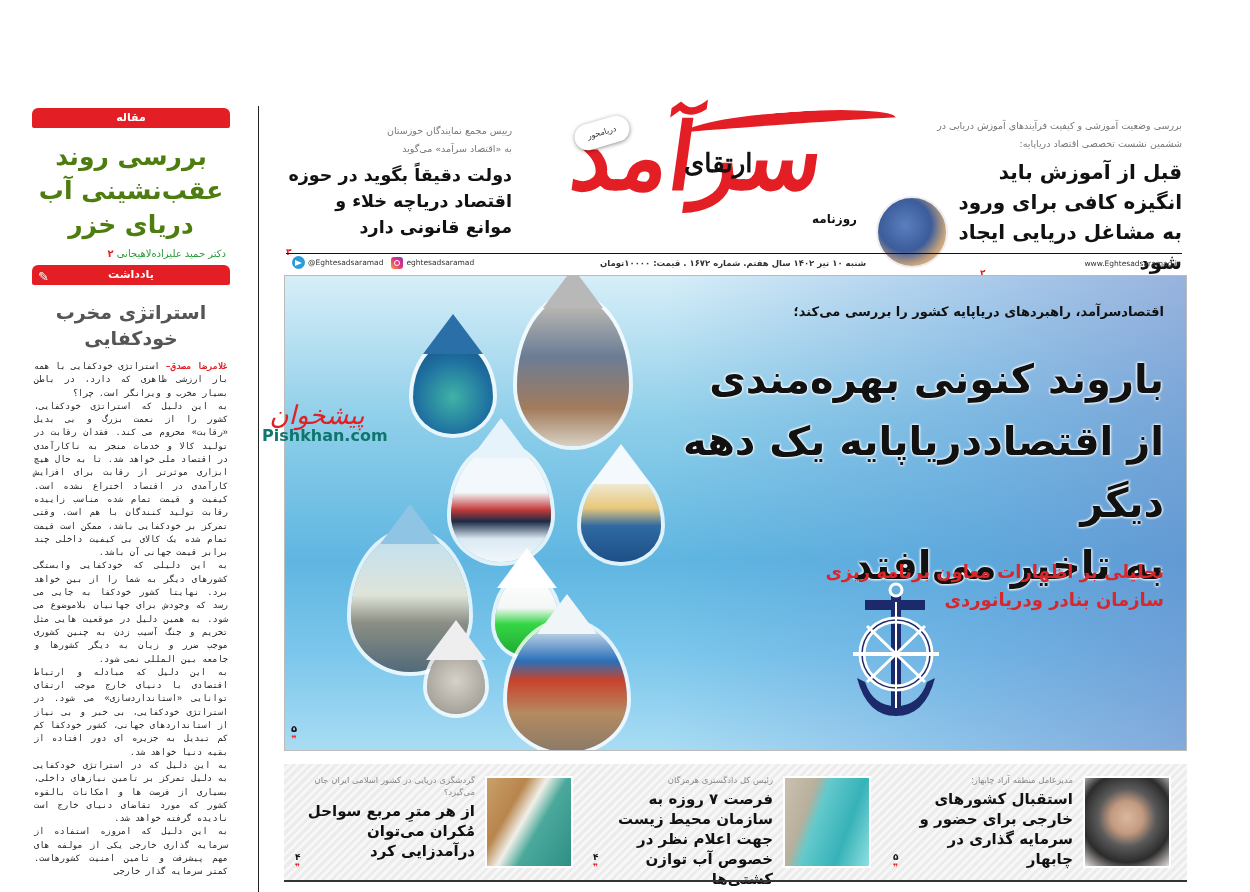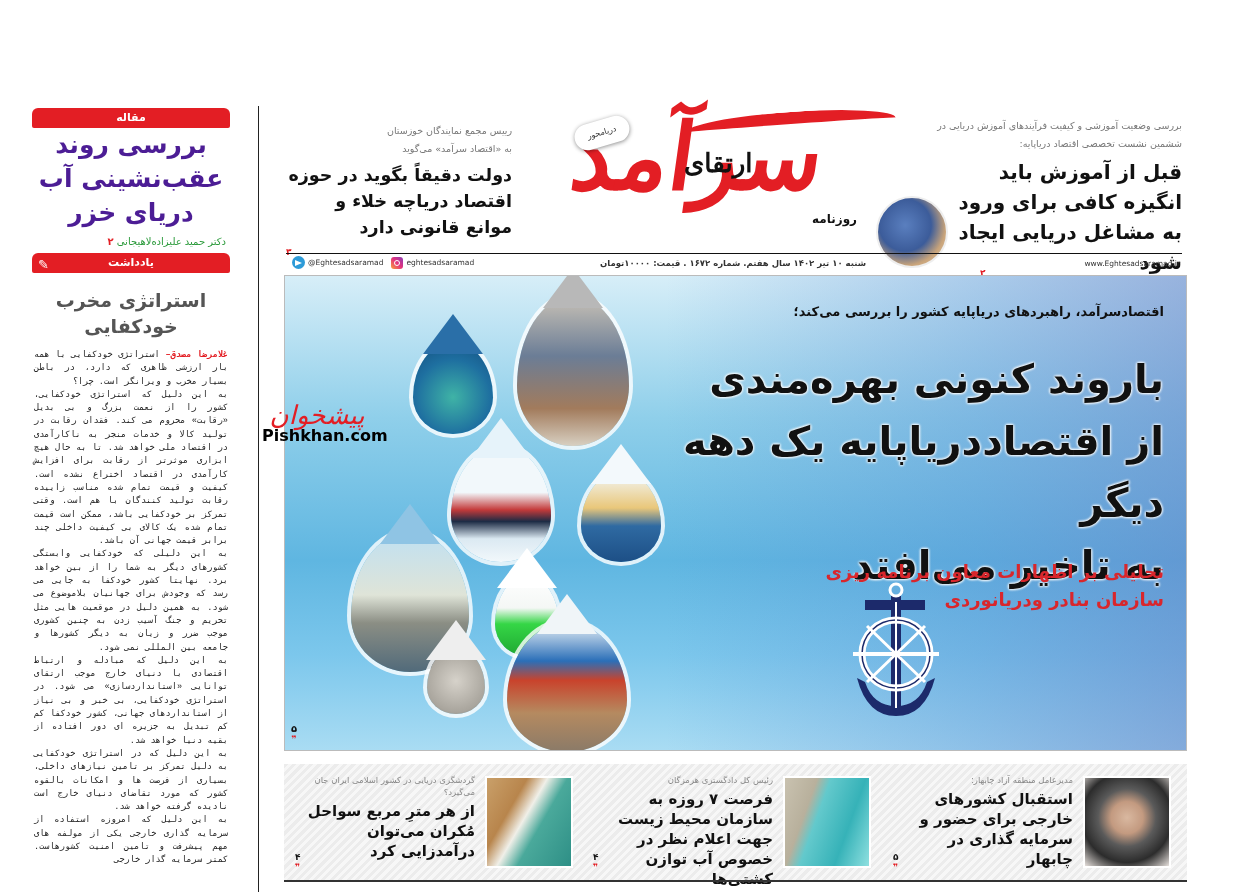--- a/index.html
+++ b/index.html
@@ -10,21 +10,21 @@
 
   
   .col-left { left: 32px; top: 108px; width: 198px; }
   .section-bar {
     background: #e31e24; color: #fff; text-align: center;
     font-size: 11px; font-weight: bold; height: 20px; line-height: 20px;
     border-radius: 6px 6px 2px 2px;
   }
   .maghale-title {
     text-align: center; font-weight: bold; font-size: 25px; line-height: 34px;
-    color: #4c1d95; margin-top: 0; font-family: "DejaVu Sans", sans-serif;
+    color: #4d7c0f; margin-top: 12px; font-family: "DejaVu Sans", sans-serif;
   }
   .author-line {
     text-align: right; font-size: 10px; color: #2a9a3a; margin-top: 6px; padding-right: 4px;
   }
   .author-line .pg { color: #e31e24; font-weight: bold; }
   .yad-bar { margin-top: 6px; position: relative; }
   .yad-bar .pencil { position: absolute; left: 6px; top: 2px; color: #fff; font-size: 13px; }
   .yad-title {
     text-align: center; font-size: 19px; line-height: 26px; color: #555; margin-top: 14px; font-weight: bold;
   }
@@ -115,21 +115,21 @@
     box-shadow: 0 0 0 4px rgba(255,255,255,0.8);
   }
   .drop::before {
     content: ""; position: absolute; left: 50%; top: -28px; width: 0; height: 0;
     border-left: 30px solid transparent; border-right: 30px solid transparent;
     border-bottom: 40px solid currentColor; transform: translateX(-50%);
   }
 
   .watermark { left: 262px; top: 400px; width: 110px; text-align: center; direction: ltr; }
   .watermark .fa { font-size: 26px; color: #e31e24; font-family: "DejaVu Serif", serif; font-style: italic; direction: rtl; display: block; }
-  .watermark .en { font-size: 16px; color: #000000; font-weight: bold; display: block; margin-top: -4px; }
+  .watermark .en { font-size: 16px; color: #0f766e; font-weight: bold; display: block; margin-top: -4px; }
 
   
   .bottom-strip {
     left: 284px; top: 764px; width: 903px; height: 118px;
     background: repeating-linear-gradient(135deg, #ececec 0px, #ececec 3px, #f7f7f7 3px, #f7f7f7 6px);
   }
   .bottom-rule { left: 284px; top: 880px; width: 903px; height: 2px; background: #333; }
   .teaser { position: absolute; top: 8px; height: 104px; width: 292px; }
   .teaser .thumb {
     position: absolute; right: 10px; top: 4px; width: 88px; height: 92px; border: 2px solid #fff;

